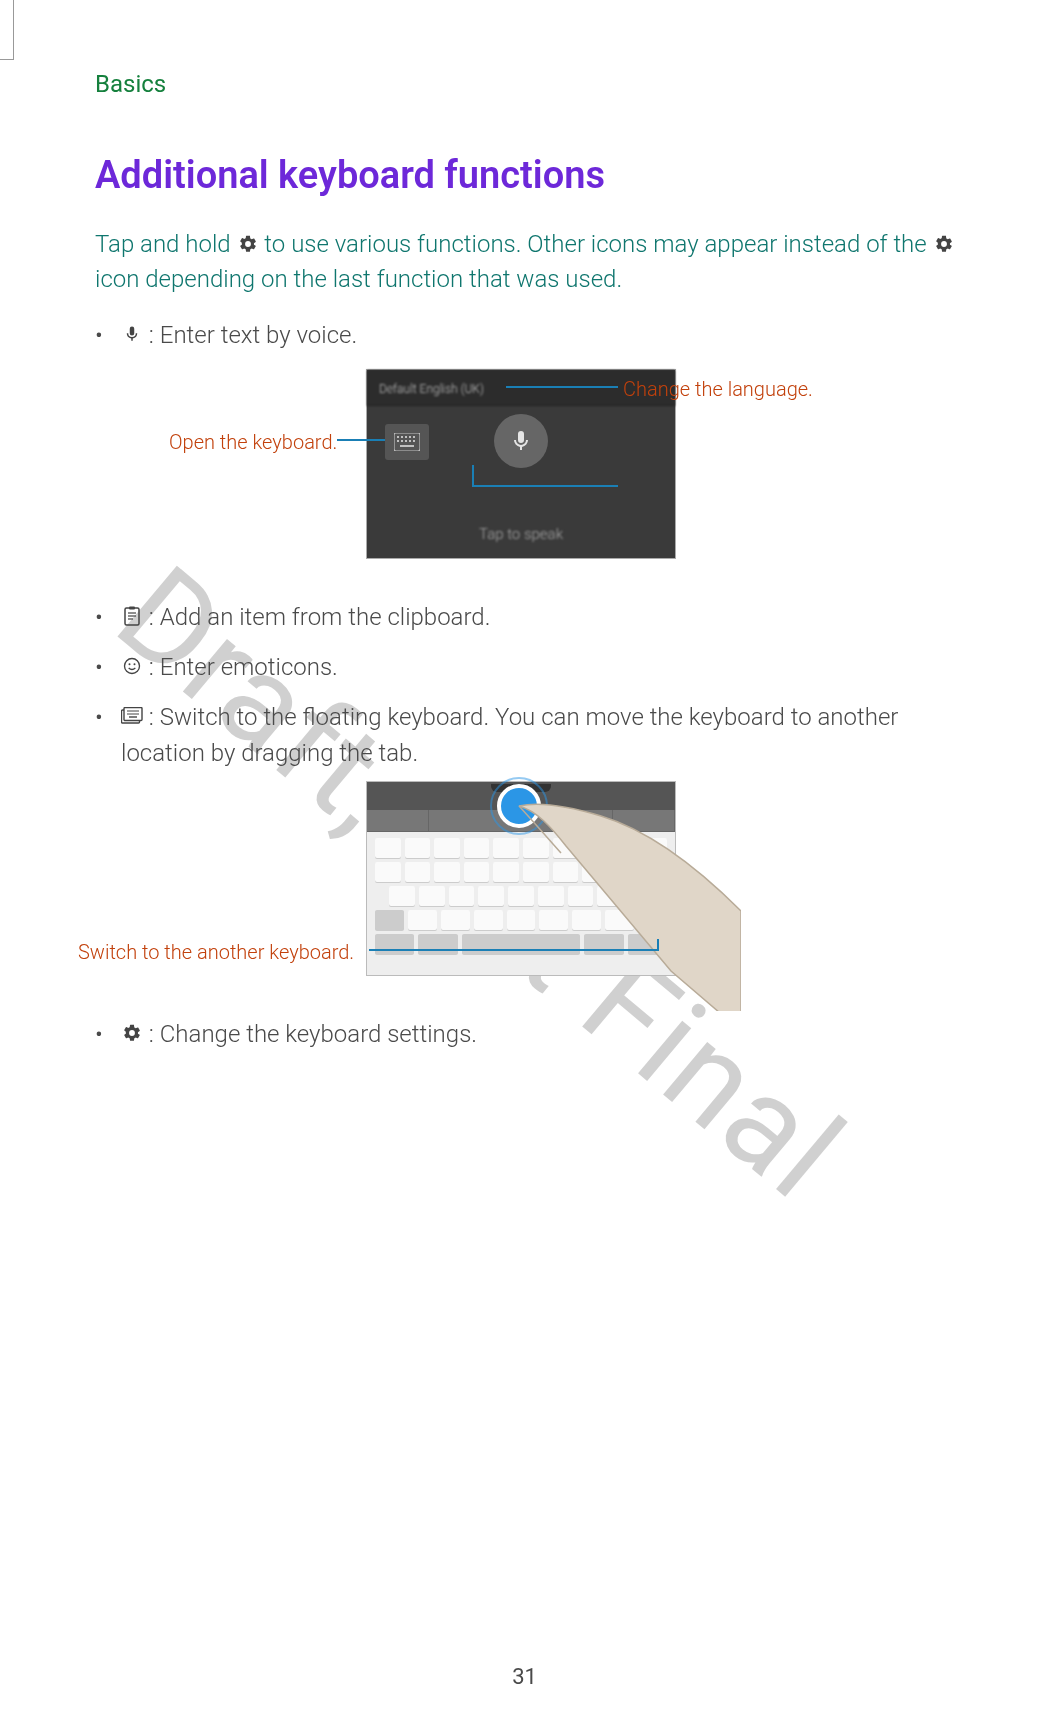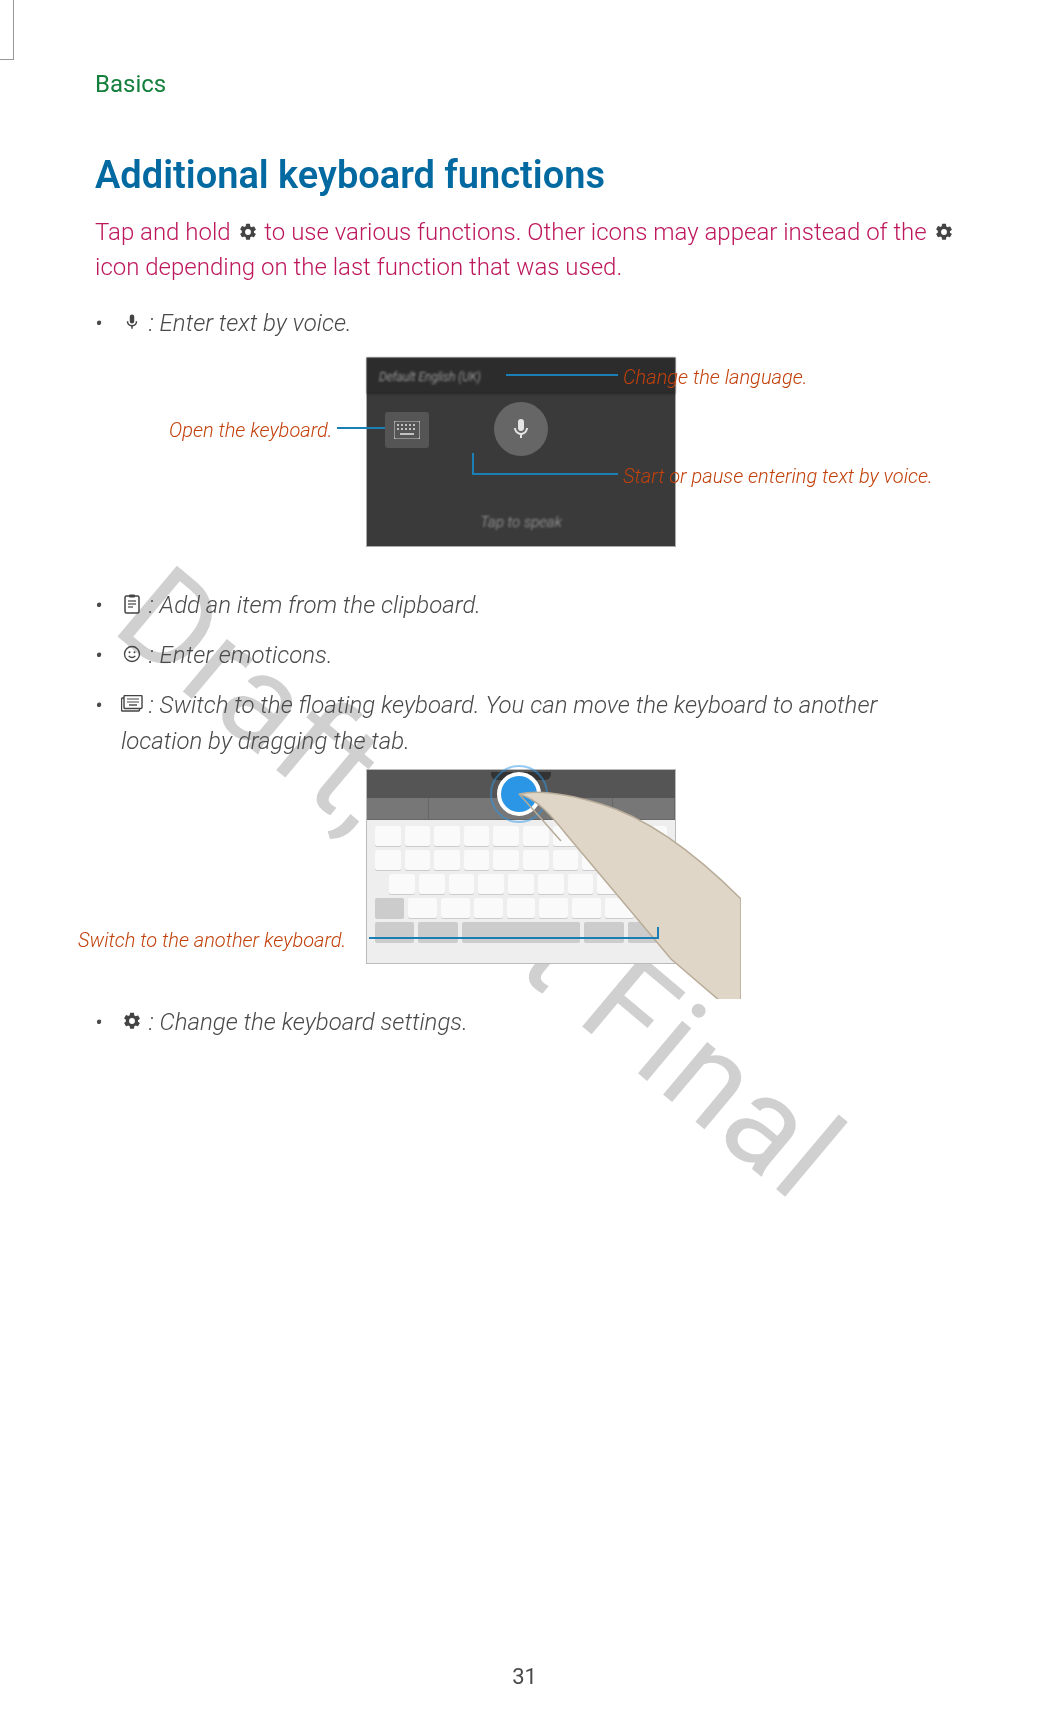--- a/index.html
+++ b/index.html
@@ -24,46 +24,45 @@
     .page {
       padding: 70px 90px 0 95px;
     }
     .breadcrumb {
       color: #15803d;
       font-size: 24px;
       margin-bottom: 55px;
       font-weight: 400;
     }
     .heading {
-      color: #0369a1;
+      color: #6d28d9;
       font-size: 38px;
       font-weight: 600;
-      margin-bottom: 18px;
+      margin-bottom: 30px;
     }
     .body-text {
       font-size: 24px;
       line-height: 1.45;
-      color: #be185d;
+      color: #0f766e;
       font-weight: 300;
     }
     .intro {
       margin-bottom: 20px;
     }
     .bullets {
       list-style: none;
       padding-left: 26px;
     }
     .bullets > li {
       position: relative;
       margin-bottom: 14px;
       font-size: 24px;
       line-height: 1.5;
       color: #4a4a4a;
       font-weight: 300;
-      font-style: italic;
     }
     .bullets > li::before {
       content: "•";
       position: absolute;
       left: -26px;
       top: 0;
       color: #4a4a4a;
       font-size: 24px;
     }
     .inline-icon {
@@ -299,21 +298,20 @@
           </div>
           <div class="voice-footer">Tap to speak</div>
         </div>
 
         <div class="callout" style="left:48px; top:58px;">Open the keyboard.</div>
         <div class="callout-line" style="left:216px; top:70px; width:48px; height:2px;"></div>
 
         <div class="callout" style="left:502px; top:5px;">Change the language.</div>
         <div class="callout-line" style="left:385px; top:17px; width:112px; height:2px;"></div>
 
-        <div class="callout" style="left:502px; top:104px; width:320px;">Start or pause entering text by voice.</div>
         <div class="callout-line" style="left:351px; top:96px; width:2px; height:20px;"></div>
         <div class="callout-line" style="left:351px; top:116px; width:146px; height:2px;"></div>
       </div>
     </li>
 
     <li>
       <span class="inline-icon">
         <svg width="18" height="20" viewBox="0 0 18 20">
             <rect x="2" y="2" width="14" height="17" rx="1.5" fill="none" stroke="#444" stroke-width="1.5"></rect>
             <rect x="6" y="0.5" width="6" height="3" rx="1" fill="#444"></rect>

